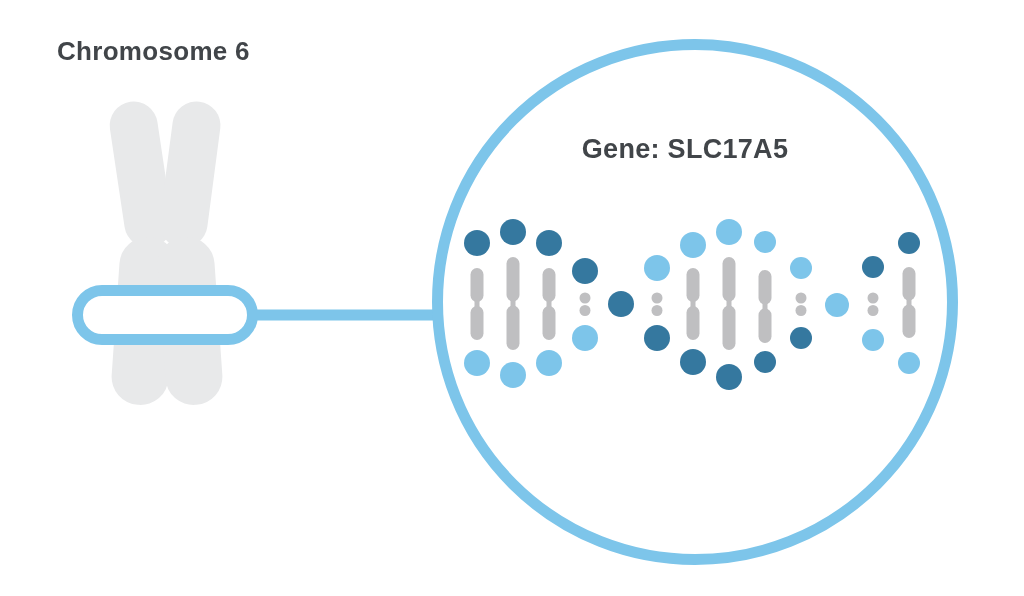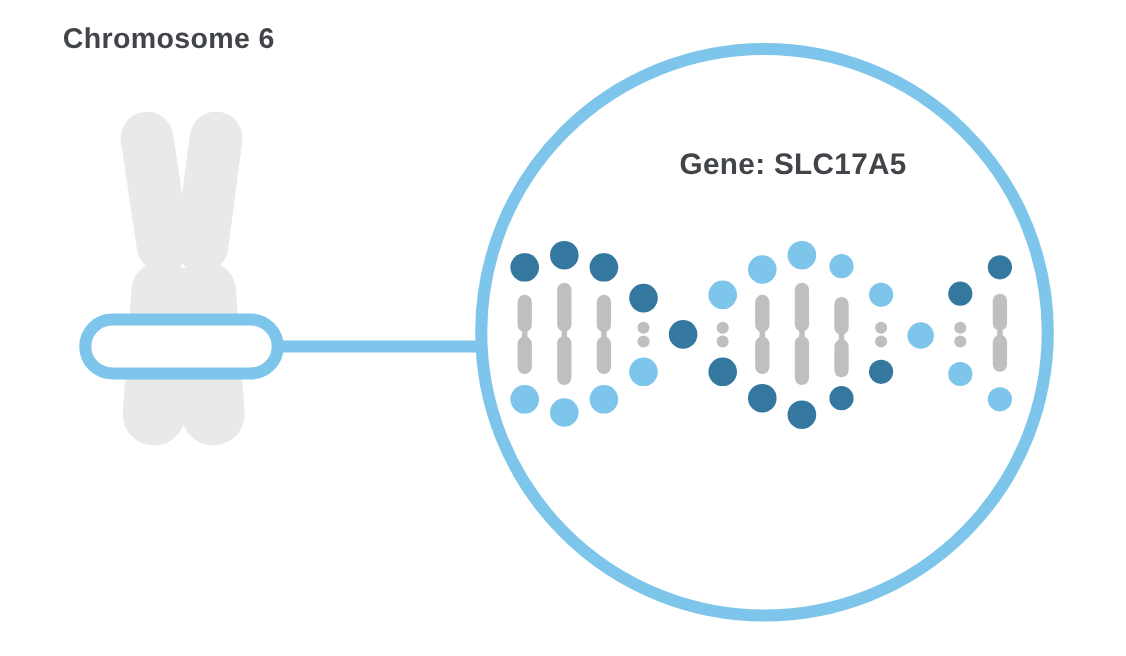--- a/index.html
+++ b/index.html
@@ -11,30 +11,30 @@
     position: relative;
     width: 1024px;
     height: 596px;
     background: var(--background, #ffffff);
     overflow: hidden;
     font-family: "Liberation Sans", sans-serif;
   }
   .page-title {
     position: absolute;
     left: 57px;
-    top: 20px;
+    top: 36px;
     font-size: 26px;
     font-weight: bold;
     letter-spacing: 0.3px;
     color: var(--text-color, #414549);
     white-space: nowrap;
   }
   .gene-label {
     position: absolute;
-    left: 461px;
+    left: 425px;
     top: 134px;
     width: 520px;
     text-align: center;
     font-size: 27px;
     font-weight: bold;
     letter-spacing: 0.3px;
     color: var(--text-color, #414549);
     white-space: nowrap;
   }
   svg.illustration {

